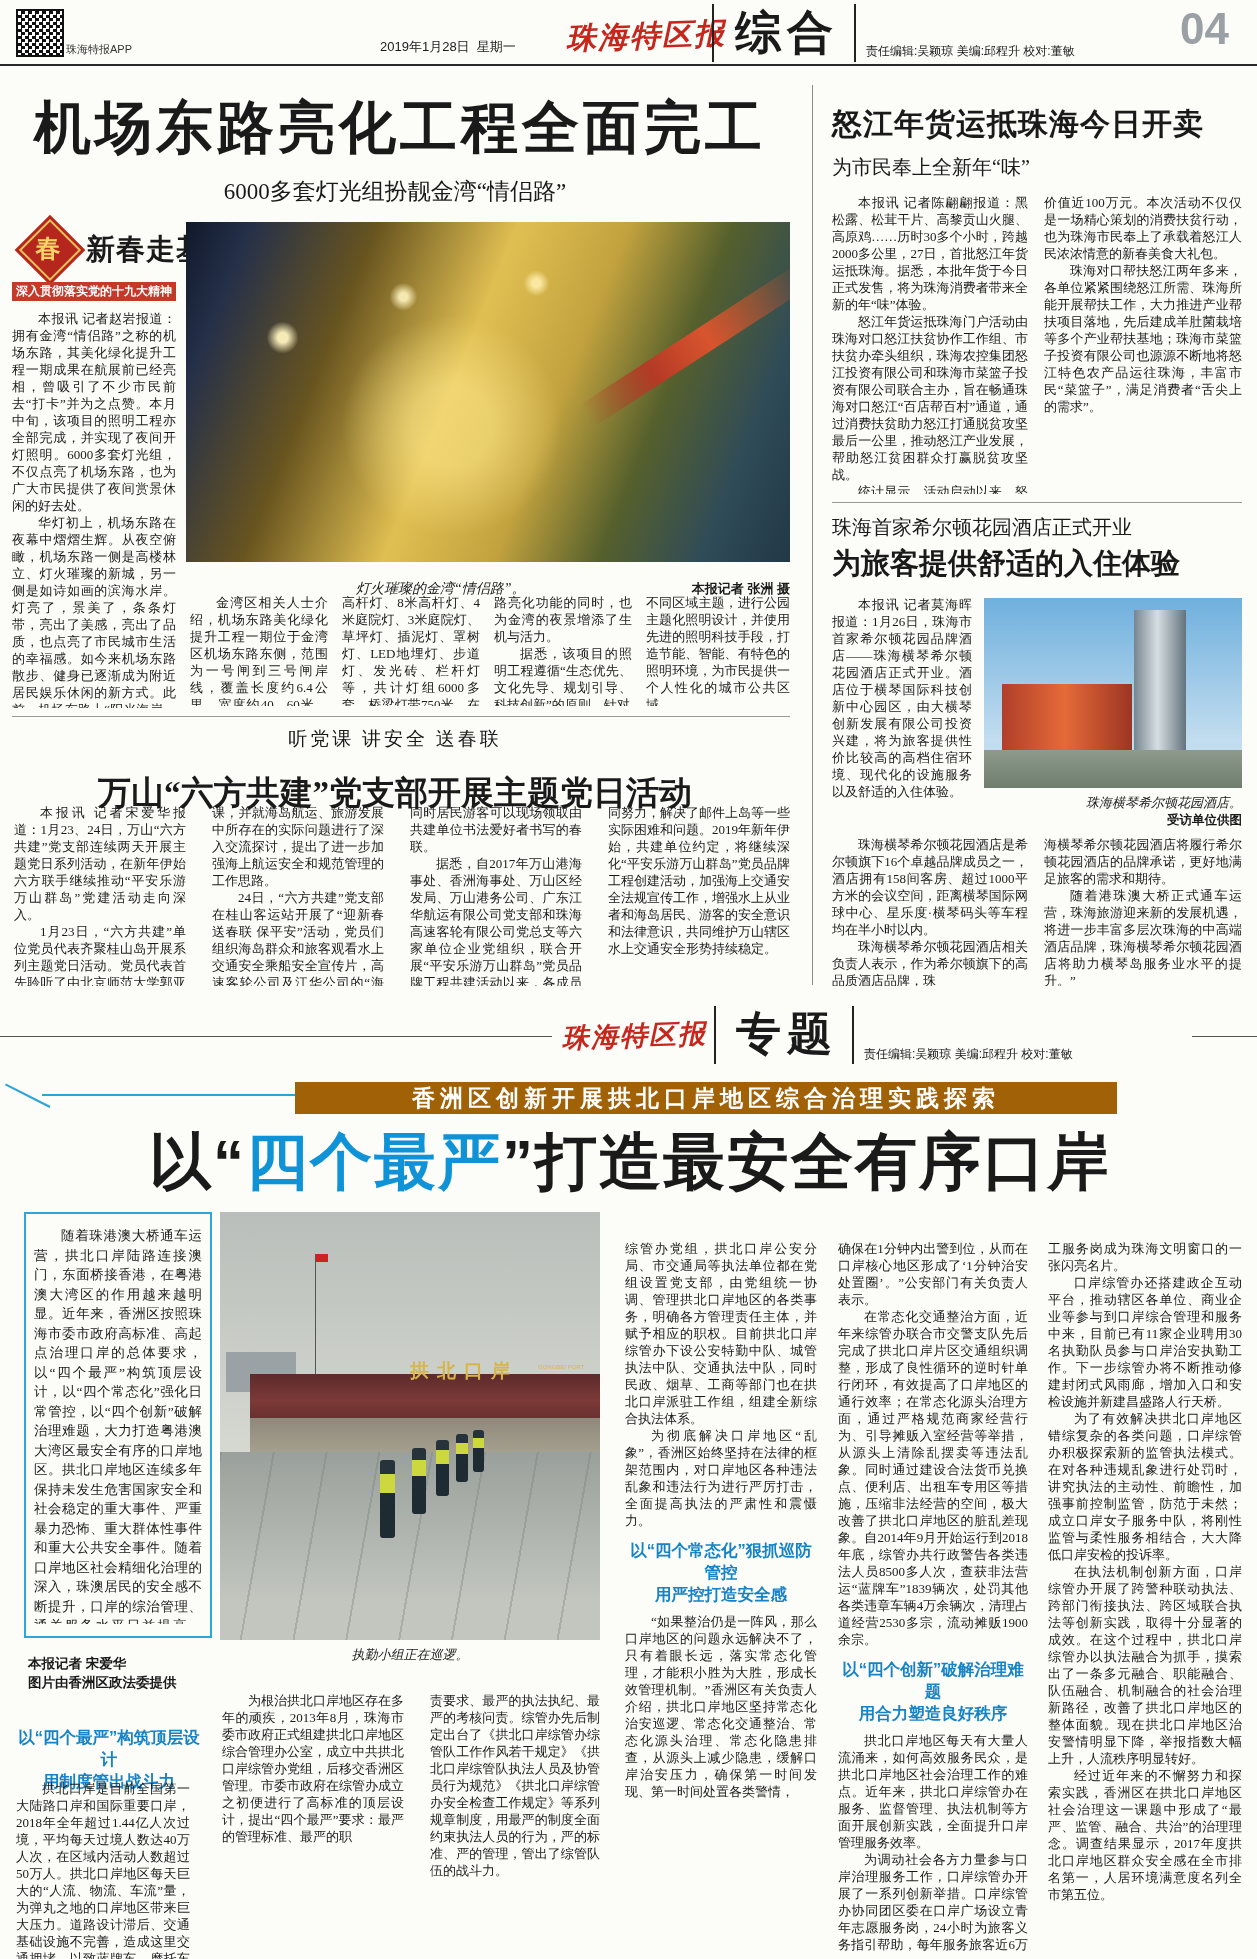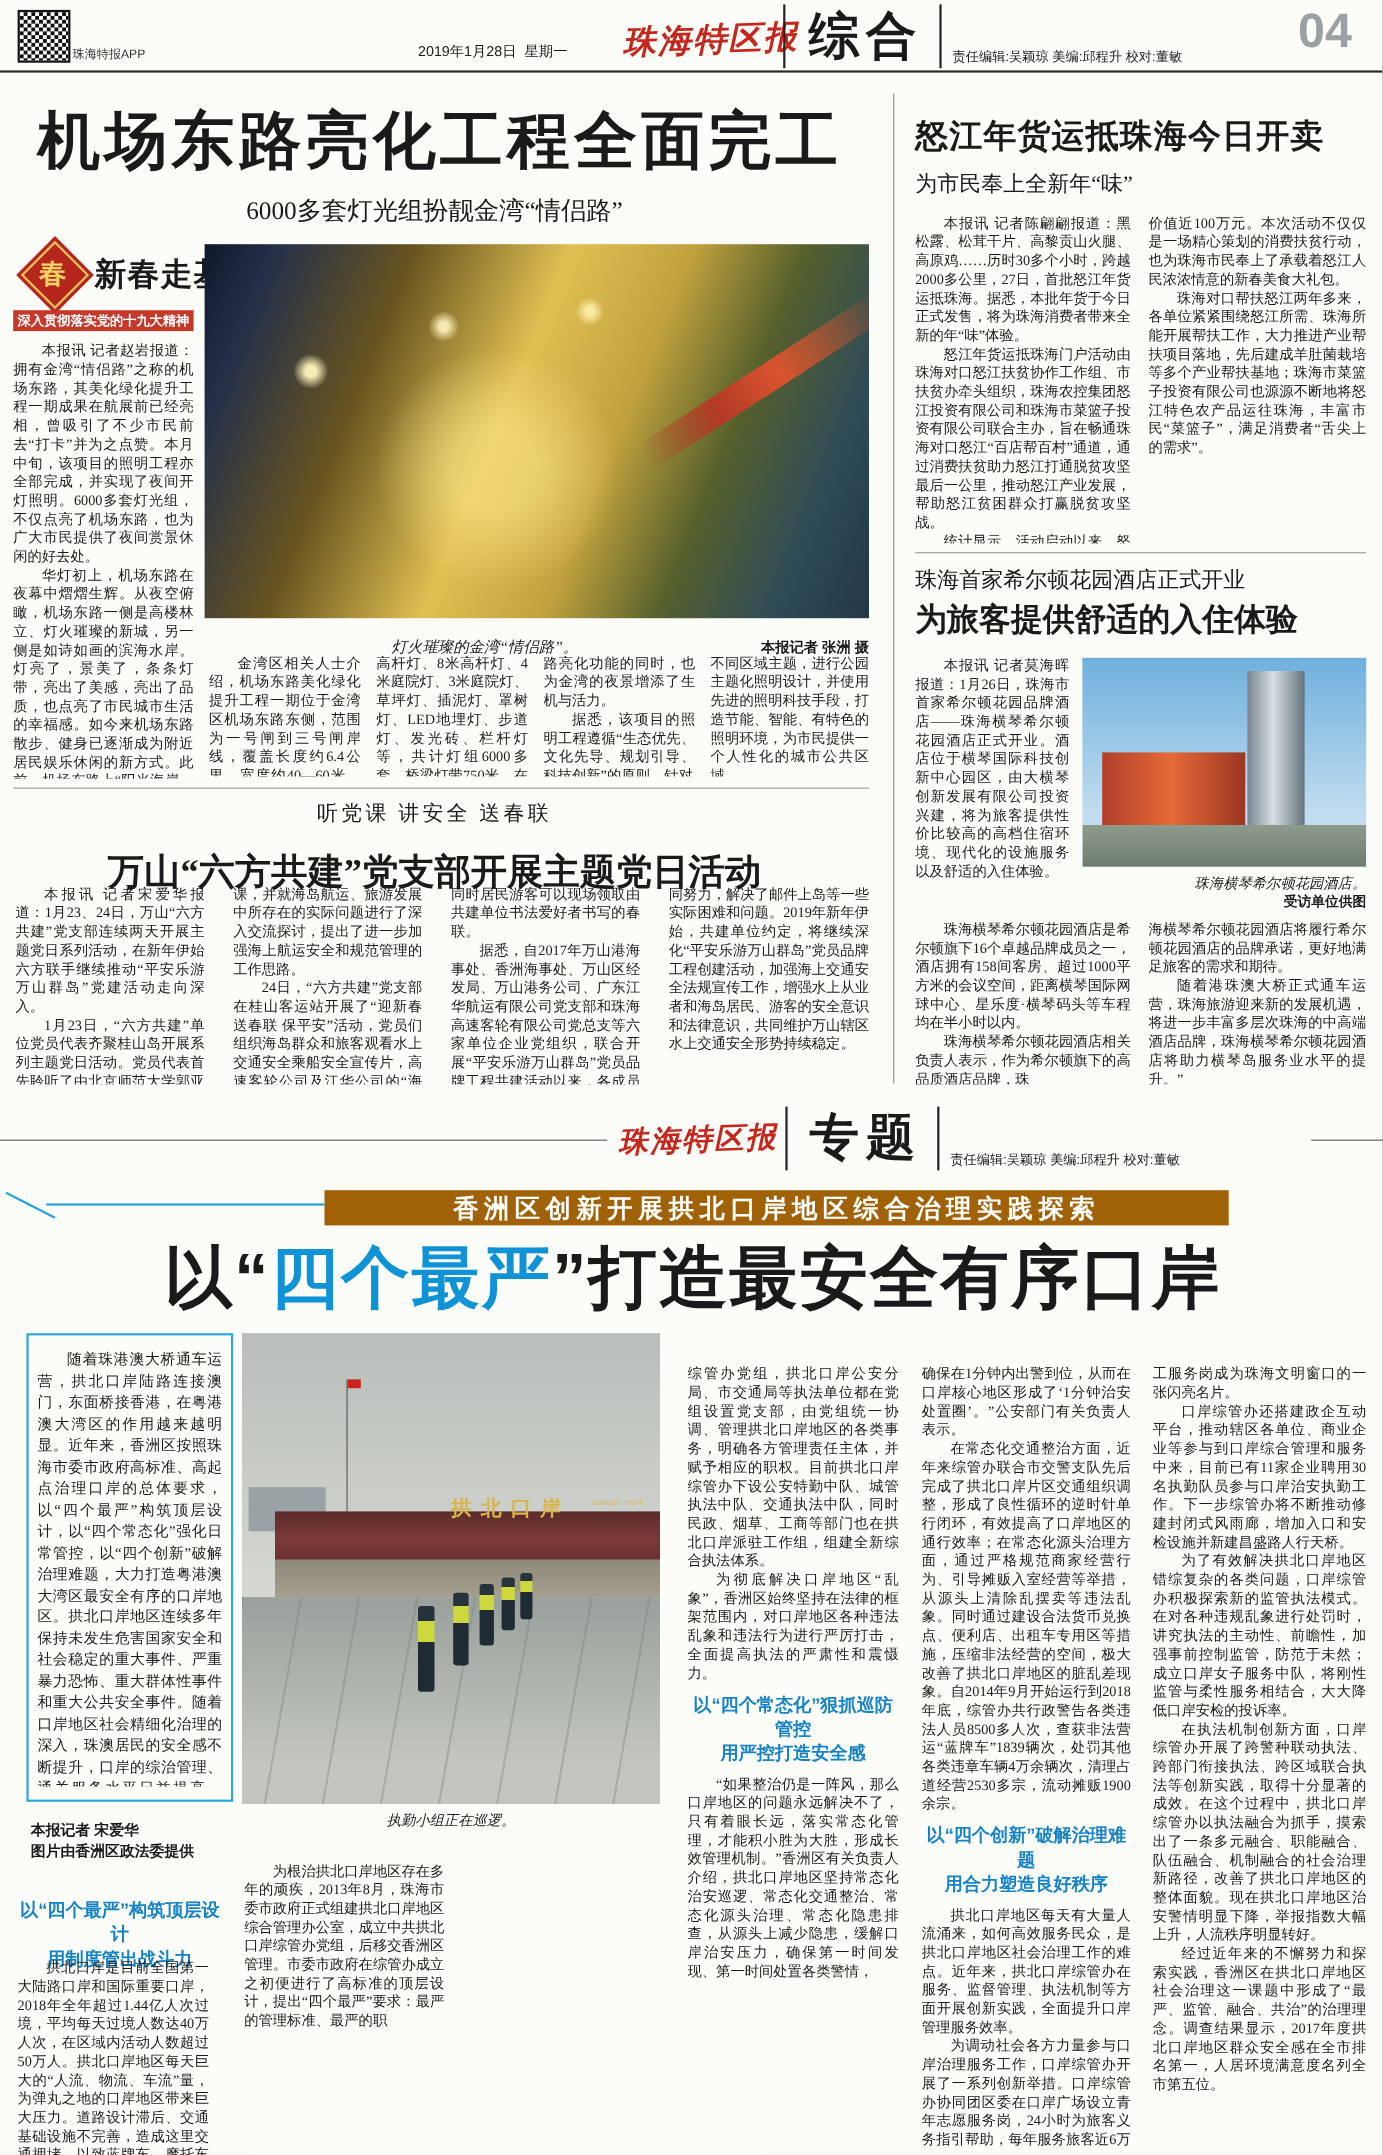--- a/index.html
+++ b/index.html
@@ -204,20 +204,23 @@
     <div>以“四个最严”构筑顶层设计</div>
     <div>用制度管出战斗力</div>
   </div>
   <div class="abs col" style="left:16px;top:1780px;width:174px;height:179px;">
     <p>拱北口岸是目前全国第一大陆路口岸和国际重要口岸，2018年全年超过1.44亿人次过境，平均每天过境人数达40万人次，在区域内活动人数超过50万人。拱北口岸地区每天巨大的“人流、物流、车流”量，为弹丸之地的口岸地区带来巨大压力。道路设计滞后、交通基础设施不完善，造成这里交通拥堵，以致蓝牌车、摩托车等非</p>
   </div>
 
   <div class="abs col" style="left:222px;top:1692px;width:182px;height:267px;">
     <p>为根治拱北口岸地区存在多年的顽疾，2013年8月，珠海市委市政府正式组建拱北口岸地区综合管理办公室，成立中共拱北口岸综管办党组，后移交香洲区管理。市委市政府在综管办成立之初便进行了高标准的顶层设计，提出“四个最严”要求：最严的管理标准、最严的职</p>
   </div>
+  <div class="abs col" style="left:430px;top:1692px;width:170px;height:267px;">
+    <p class="ni">责要求、最严的执法执纪、最严的考核问责。综管办先后制定出台了《拱北口岸综管办综管队工作作风若干规定》《拱北口岸综管队执法人员及协管员行为规范》《拱北口岸综管办安全检查工作规定》等系列规章制度，用最严的制度全面约束执法人员的行为，严的标准、严的管理，管出了综管队伍的战斗力。</p>
+  </div>
 
   <div class="abs col" style="left:625px;top:1240px;width:192px;height:712px;">
     <p class="ni">综管办党组，拱北口岸公安分局、市交通局等执法单位都在党组设置党支部，由党组统一协调、管理拱北口岸地区的各类事务，明确各方管理责任主体，并赋予相应的职权。目前拱北口岸综管办下设公安特勤中队、城管执法中队、交通执法中队，同时民政、烟草、工商等部门也在拱北口岸派驻工作组，组建全新综合执法体系。</p>
     <p>为彻底解决口岸地区“乱象”，香洲区始终坚持在法律的框架范围内，对口岸地区各种违法乱象和违法行为进行严厉打击，全面提高执法的严肃性和震慑力。</p>
     <div class="bluehead">
       <div>以“四个常态化”狠抓巡防管控</div>
       <div>用严控打造安全感</div>
     </div>
     <p>“如果整治仍是一阵风，那么口岸地区的问题永远解决不了，只有着眼长远，落实常态化管理，才能积小胜为大胜，形成长效管理机制。”香洲区有关负责人介绍，拱北口岸地区坚持常态化治安巡逻、常态化交通整治、常态化源头治理、常态化隐患排查，从源头上减少隐患，缓解口岸治安压力，确保第一时间发现、第一时间处置各类警情，</p>
   </div>

